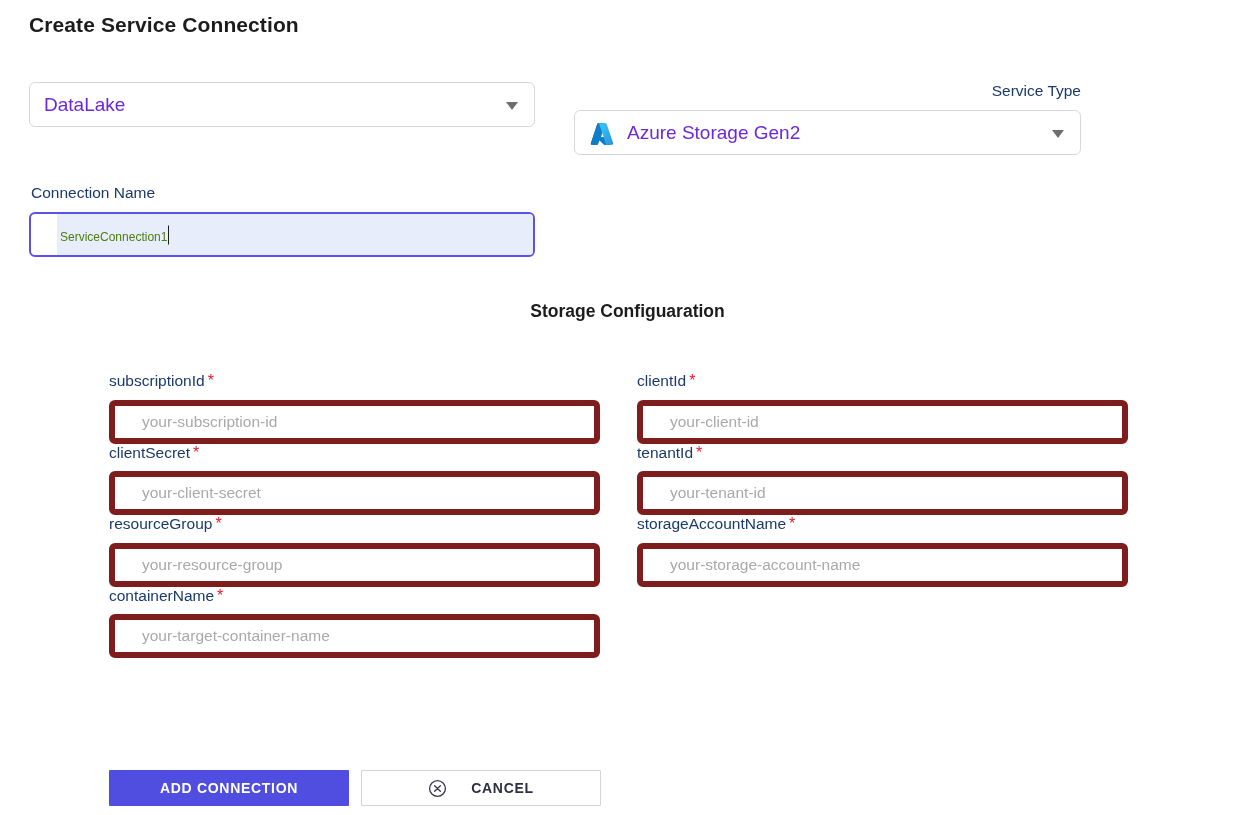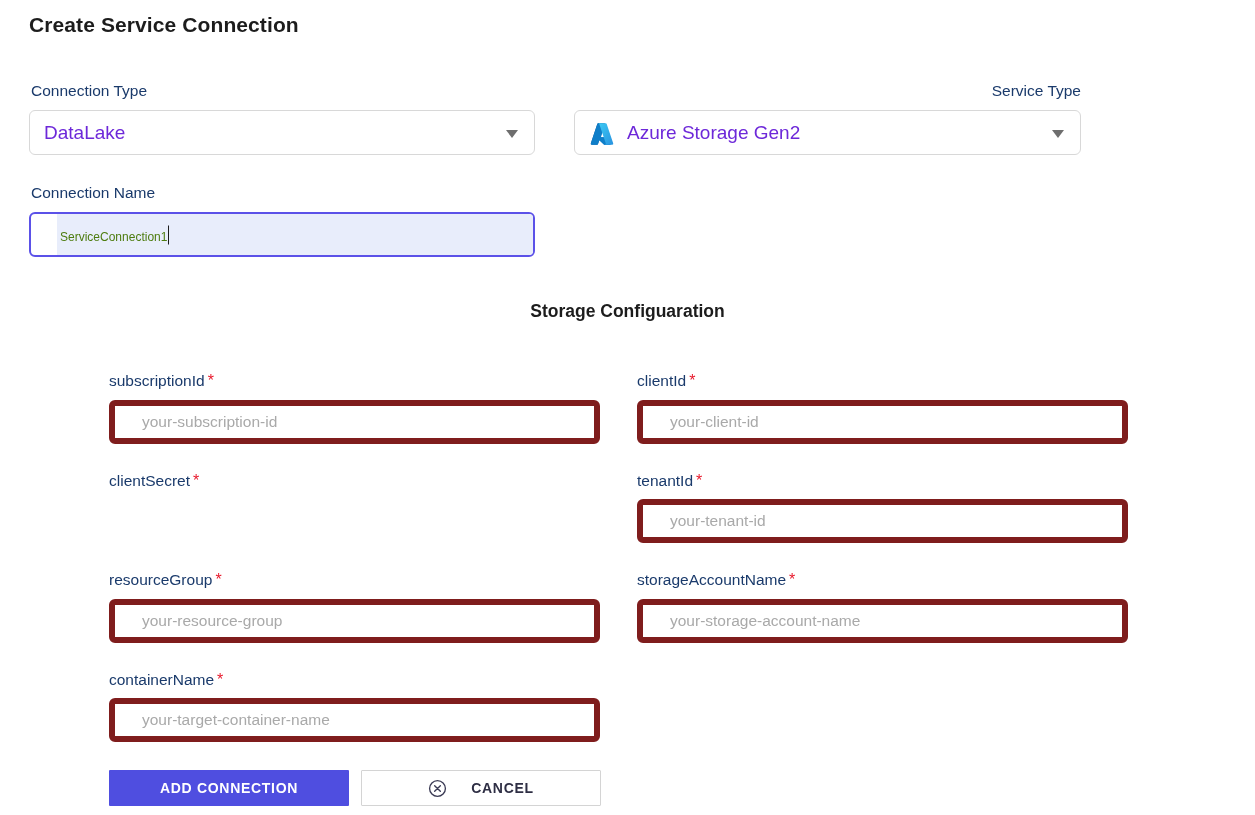--- a/index.html
+++ b/index.html
@@ -146,21 +146,20 @@
   
   .config-form {
     position: absolute;
     left: 109px;
     top: 372px;
     width: 1046px;
   }
   .form-row {
     display: flex;
     gap: 37px;
-    margin-bottom: 28px;
   }
   .form-cell { width: 491px; }
   .form-cell.empty { visibility: hidden; }
 
   .field-label {
     font-size: 15.5px;
     color: #1a3a6b;
     display: block;
     margin-bottom: 10px;
     line-height: 1.1;
@@ -230,21 +229,20 @@
 </head>
 <body>
 
 <div class="page">
 
   <div class="page-title">Create Service Connection</div>
 
   <div class="top-row">
 
     <div class="field-group conn-type">
-      <span class="group-label">Connection Type</span>
       <div class="select-box">
         <span class="select-value">DataLake</span>
         <span class="select-arrow"></span>
       </div>
     </div>
 
     <div class="field-group service-type">
       <span class="group-label">Service Type</span>
       <div class="select-box">
         <svg class="azure-icon" viewBox="0 0 96 96">
@@ -289,20 +287,21 @@
       </div>
       <div class="form-cell">
         <span class="field-label"><span>clientId</span><span class="req-star">*</span></span>
         <input class="text-input" type="text" placeholder="your-client-id" style="">
       </div>
     </div>
 
     <div class="form-row">
       <div class="form-cell">
         <span class="field-label"><span>clientSecret</span><span class="req-star">*</span></span>
+        <input class="text-input" type="text" placeholder="your-client-secret" style="">
       </div>
       <div class="form-cell">
         <span class="field-label"><span>tenantId</span><span class="req-star">*</span></span>
         <input class="text-input" type="text" placeholder="your-tenant-id" style="">
       </div>
     </div>
 
     <div class="form-row">
       <div class="form-cell">
         <span class="field-label"><span>resourceGroup</span><span class="req-star">*</span></span>

